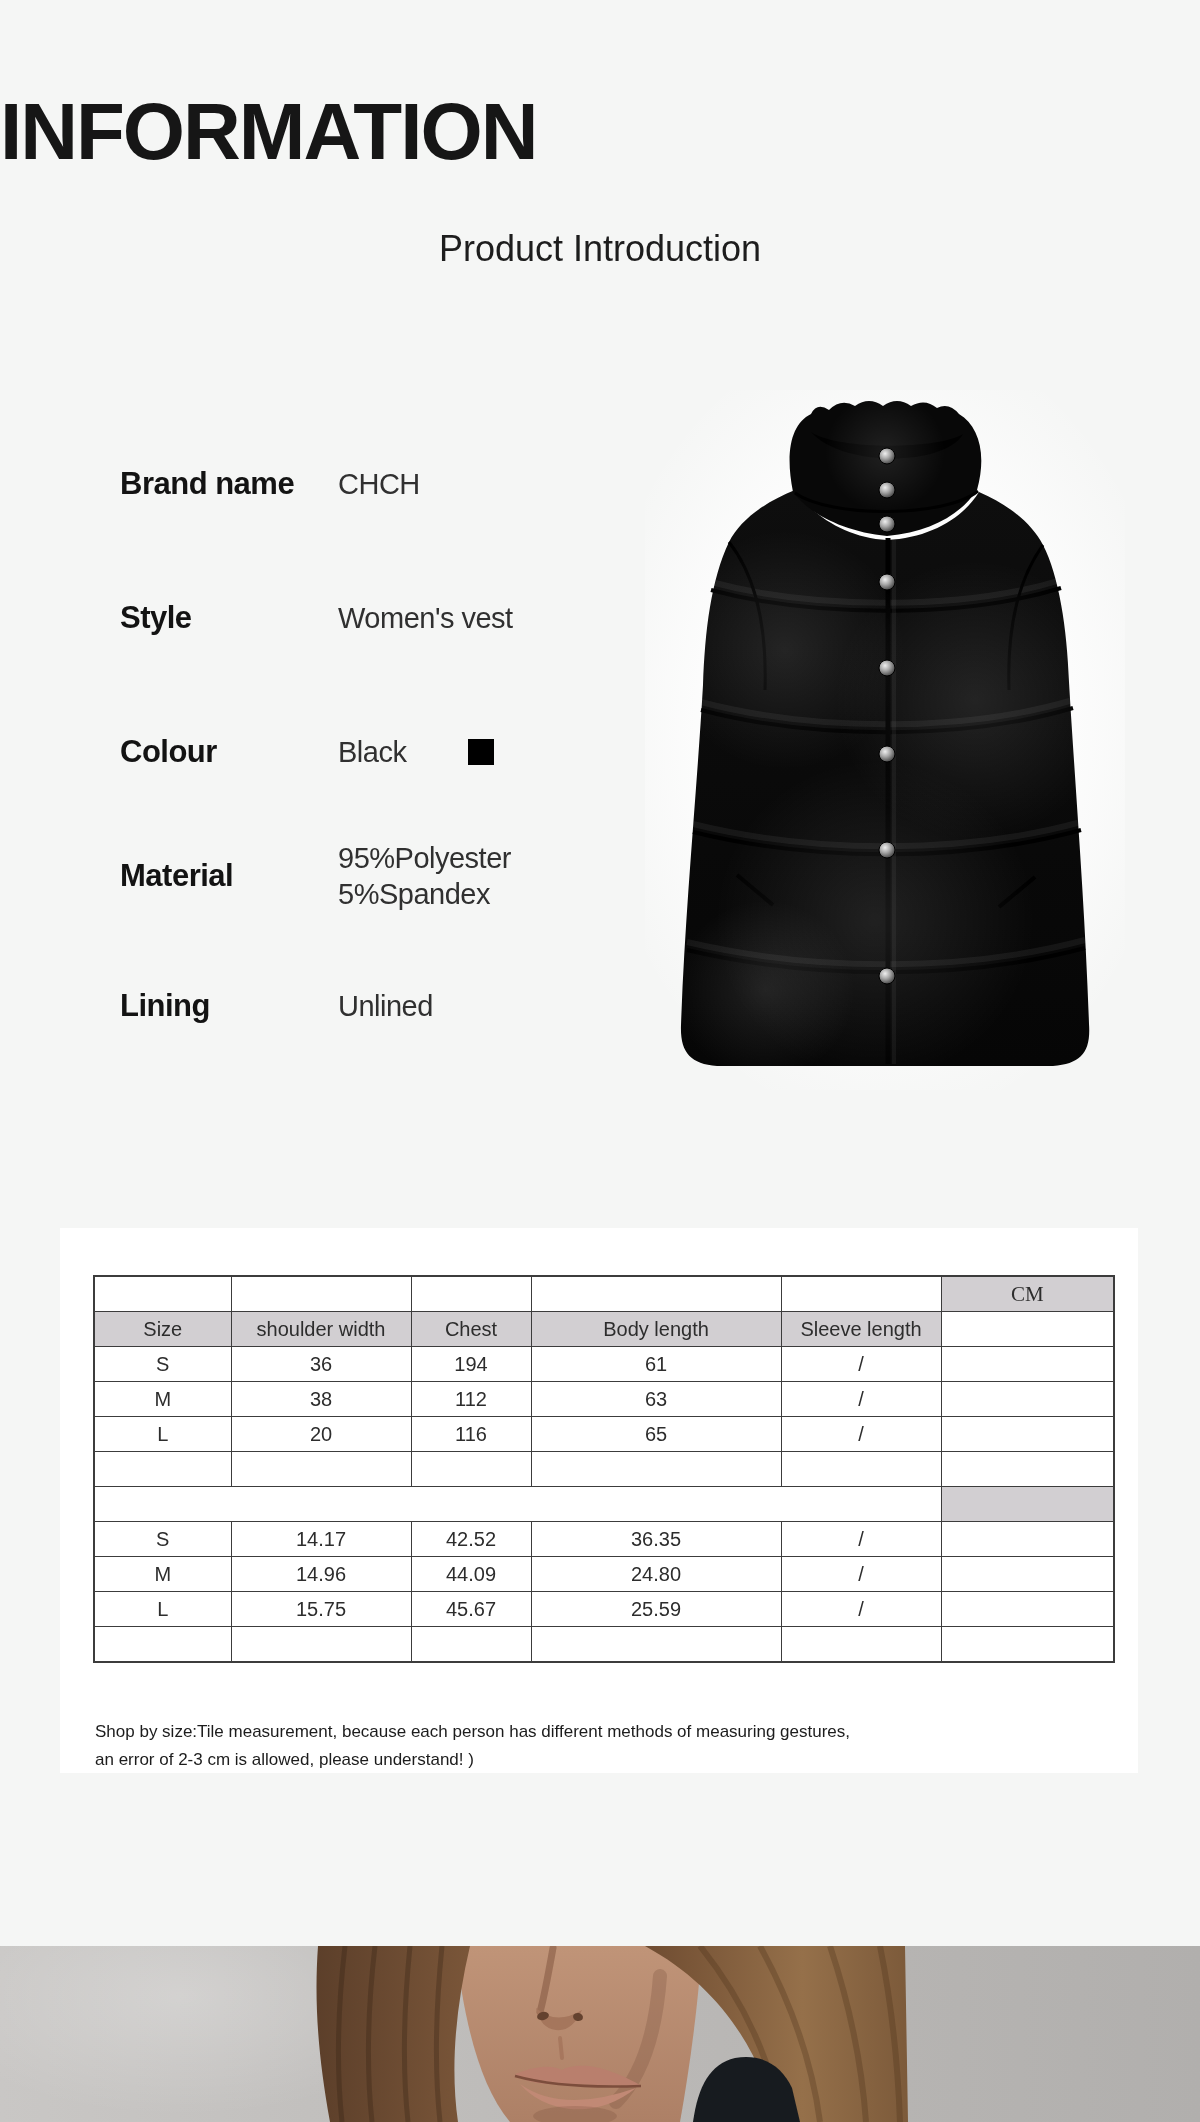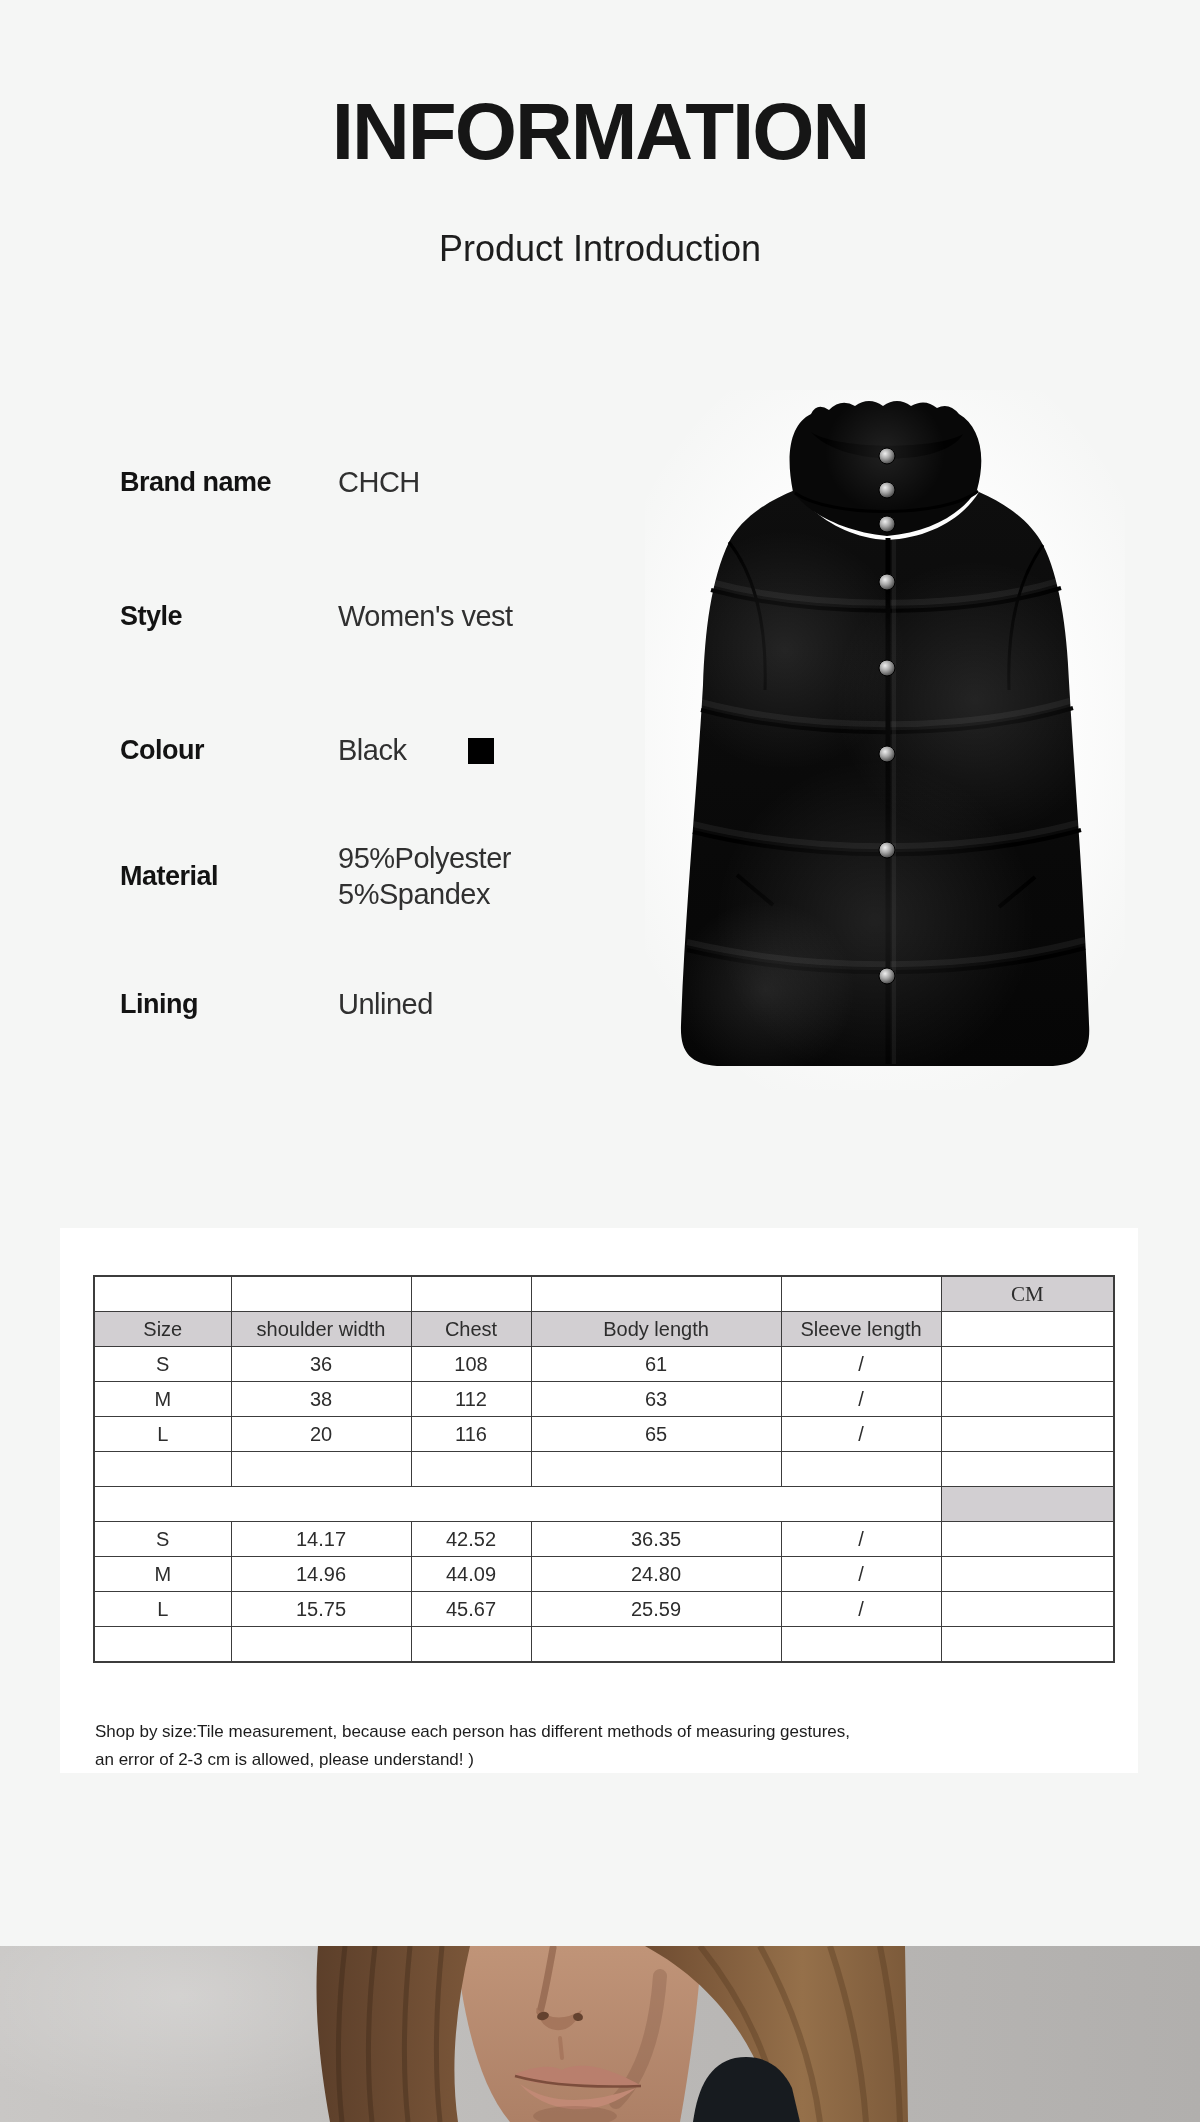--- a/index.html
+++ b/index.html
@@ -1,28 +1,28 @@
 <!DOCTYPE html>
 <html style="--page-bg: #f5f6f5; --panel-bg: #ffffff; --table-header-bg: #d2cfd2; --table-border: #3c3c3c;"><head>
 <meta charset="utf-8">
 <style>
   html,body{margin:0;padding:0;background:#e8e8e8;}
   .page{position:relative;width:1200px;height:2122px;overflow:hidden;
         background:var(--page-bg,#f5f6f5);
         font-family:"Liberation Sans","DejaVu Sans",sans-serif;color:#111;}
 
   
-  .title{position:absolute;top:86px;left:0;width:100%;text-align:center;
+  .title{position:absolute;top:86px;left:0;width:100%;text-align:left;
          font-size:80px;font-weight:600;letter-spacing:-2px;color:#161616;}
   .subtitle{position:absolute;top:228px;left:0;width:100%;text-align:center;
             font-size:36px;font-weight:400;color:#1d1d1d;}
 
   
   .spec-row{position:absolute;left:120px;display:flex;align-items:center;}
-  .spec-label{width:218px;font-size:27px;font-weight:700;color:#131313;letter-spacing:-0.5px;}
+  .spec-label{width:218px;font-size:31px;font-weight:700;color:#131313;letter-spacing:-0.5px;}
   .spec-value{font-size:29px;font-weight:400;color:#303030;letter-spacing:-0.5px;}
   .row-brand{top:466px}.row-style{top:600px}.row-colour{top:734px}
   .row-material{top:840px}.row-lining{top:988px}
   .material-lines div{line-height:1.25;}
   .swatch{width:26px;height:26px;margin-left:62px;background:#000;flex:0 0 auto;}
 
   
   .vest-wrap{position:absolute;left:645px;top:390px;width:480px;height:700px;
              background:radial-gradient(ellipse 62% 58% at 50% 48%, #fdfdfd 58%, rgba(253,253,253,0) 100%);}
   .vest-wrap svg{display:block;}
@@ -166,21 +166,21 @@
             <td class="gray">Size</td>
             <td class="gray">shoulder width</td>
             <td class="gray">Chest</td>
             <td class="gray">Body length</td>
             <td class="gray">Sleeve length</td>
             <td></td>
           </tr>
           <tr>
             <td>S</td>
             <td>36</td>
-            <td>108</td>
+            <td>194</td>
             <td>61</td>
             <td>/</td>
             <td></td>
           </tr>
           <tr>
             <td>M</td>
             <td>38</td>
             <td>112</td>
             <td>63</td>
             <td>/</td>

